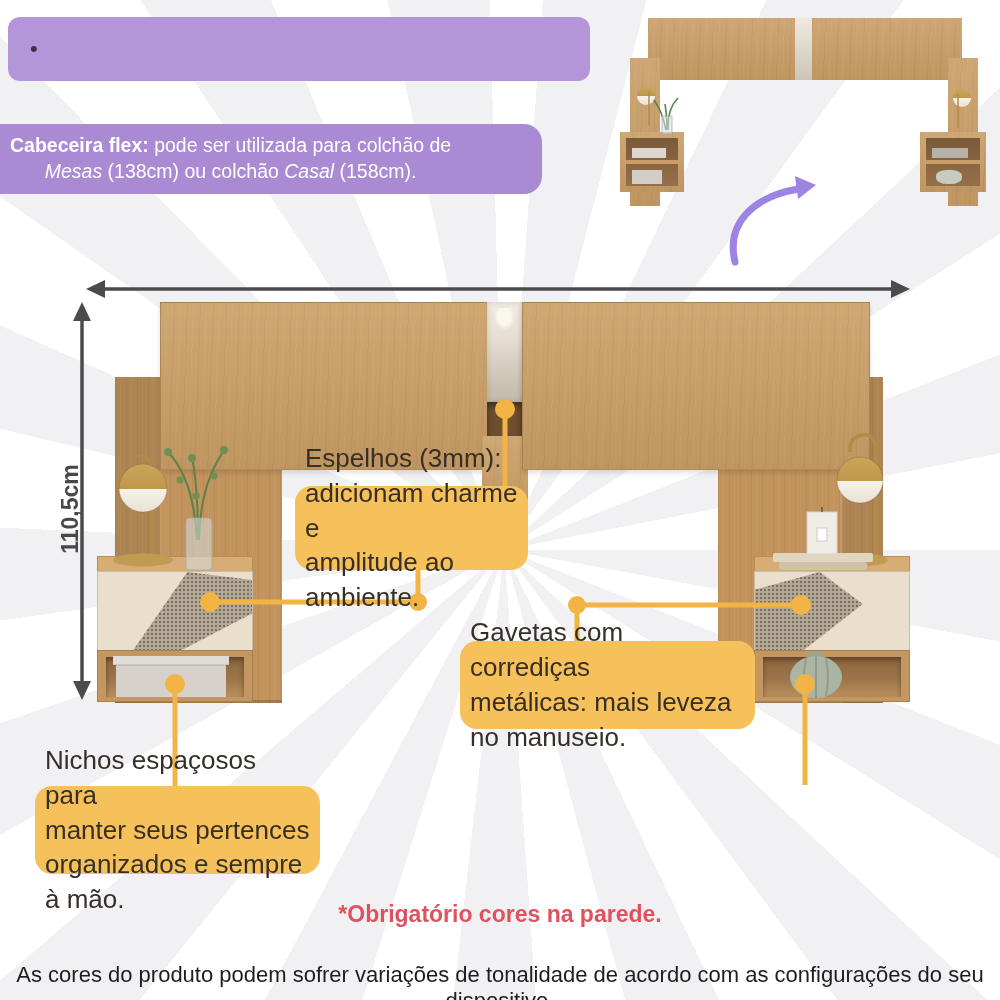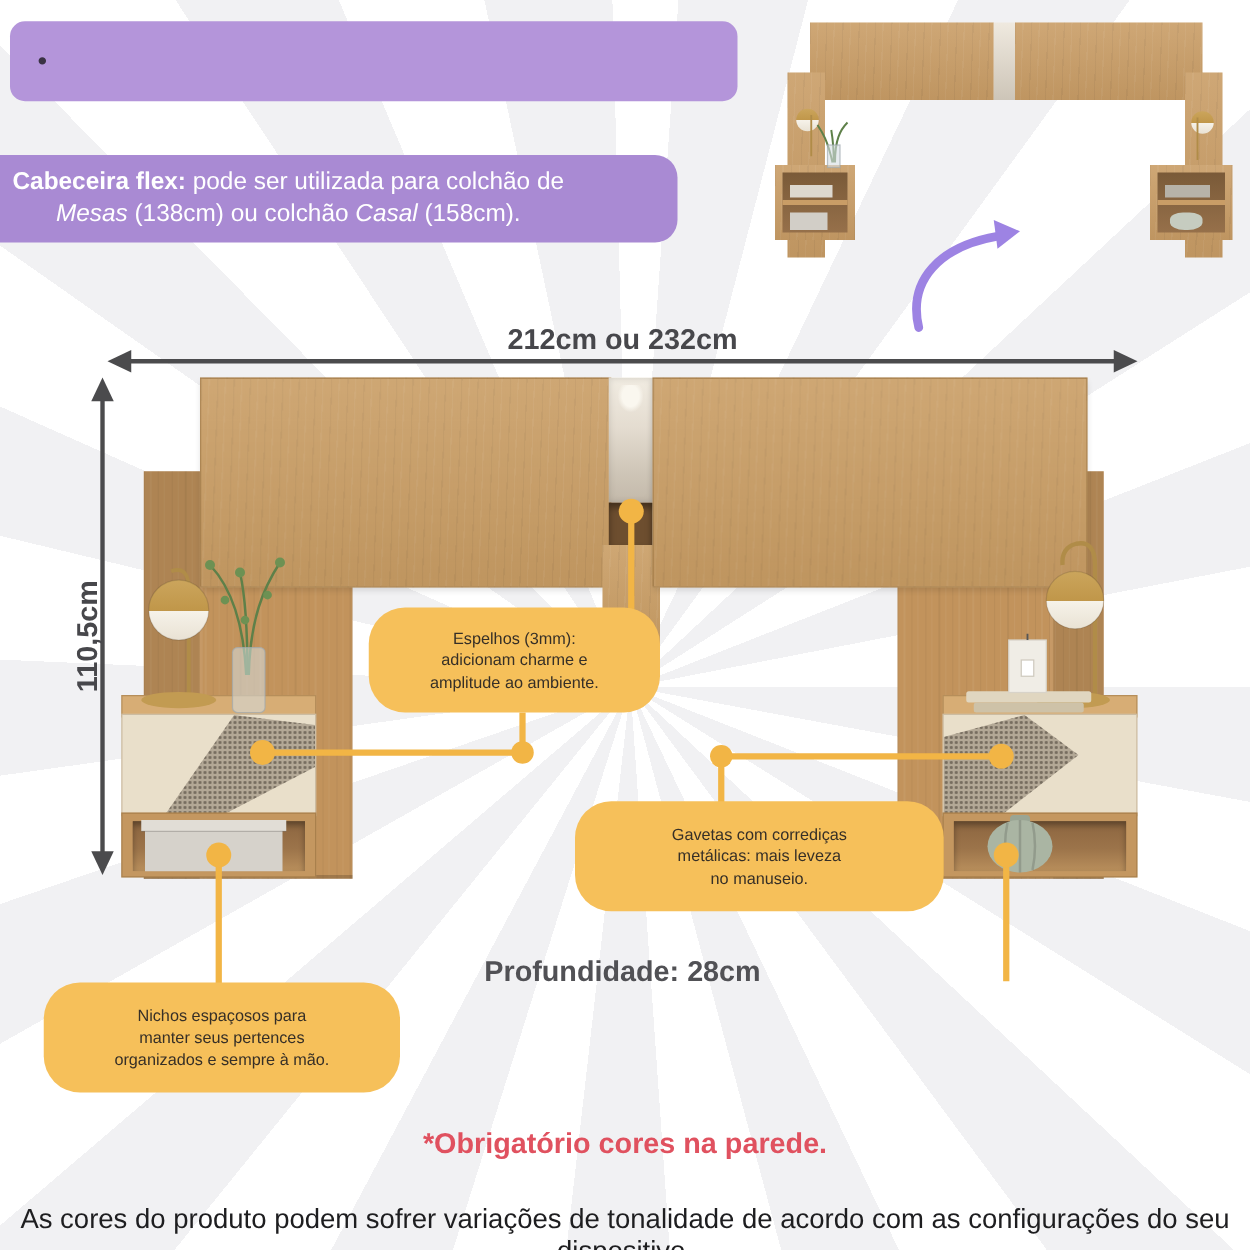--- a/index.html
+++ b/index.html
@@ -70,23 +70,23 @@
   .ns-niche{position:absolute;background:#c49760;border:1px solid rgba(120,85,40,.35);}
   .ns-niche .inner{position:absolute;left:8px;top:6px;right:8px;bottom:4px;
     background:linear-gradient(180deg,#8c6640 0%,#9c744a 55%,#b98f5c 100%);
     box-shadow:inset 0 3px 5px rgba(0,0,0,.35);}
   
   .mini .wood{background-color:#c99d66;}
   .mini-inner{position:absolute;background:linear-gradient(180deg,#7a5a38,#96704a);}
   .mini-mirror{position:absolute;background:linear-gradient(180deg,#efe9df,#cdc5b8);}
   
   .callout{
-    position:absolute;background:var(--yellow,#f6c05a);border-radius:29px;
-    display:flex;align-items:center;justify-content:center;text-align:center;
-    color:#362f27;font-size:13px;line-height:1.34;white-space:pre-line;
+    position:absolute;background:var(--yellow,#f6c05a);border-radius:17px;
+    display:flex;align-items:center;justify-content:center;text-align:left;
+    color:#362f27;font-size:26px;line-height:1.34;white-space:pre-line;
     box-sizing:border-box;padding:6px 10px;z-index:6;
   }
   .co-espelhos{left:295px;top:486px;width:233px;height:84px;}
   .co-gavetas{left:460px;top:641px;width:295px;height:88px;}
   .co-nichos{left:35px;top:786px;width:285px;height:88px;}
   .co-mesas{left:640px;top:783px;width:325px;height:88px;}
   
   .dim-label{position:absolute;font-weight:bold;color:#47474b;font-size:23px;text-align:center;z-index:5;}
   .lbl-width{left:328px;top:258px;width:340px;}
   .lbl-height{left:70px;top:509px;width:170px;transform:translate(-50%,-50%) rotate(-90deg);}
@@ -266,19 +266,17 @@
   <div class="callout co-espelhos">Espelhos (3mm):
 adicionam charme e
 amplitude ao ambiente.</div>
   <div class="callout co-nichos">Nichos espaçosos para
 manter seus pertences
 organizados e sempre à mão.</div>
   <div class="callout co-gavetas">Gavetas com corrediças
 metálicas: mais leveza
 no manuseio.</div>
 
-  <div class="dim-label lbl-width">212cm ou 232cm</div>
   <div class="dim-label lbl-height">110,5cm</div>
-  <div class="dim-label lbl-depth">Profundidade: 28cm</div>
   <div class="warning">*Obrigatório cores na parede.</div>
   <div class="disclaimer">As cores do produto podem sofrer variações de tonalidade de acordo com as configurações do seu dispositivo.</div>
 
 </div>
 
 </body></html>

